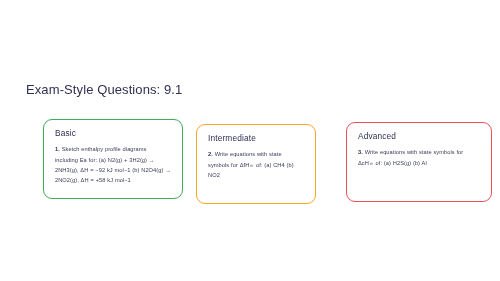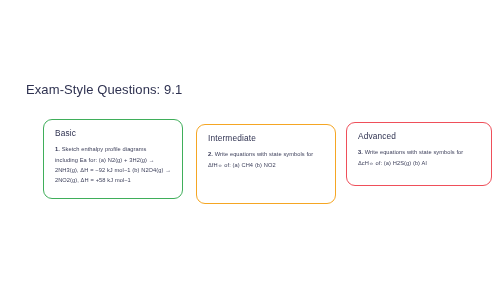--- a/index.html
+++ b/index.html
@@ -53,28 +53,28 @@
 
   .card-1 {
     left: 27px;
     top: 119px;
     width: 140px;
     height: 80px;
   }
   .card-2 {
     left: 180px;
     top: 124px;
-    width: 140px;
+    width: 120px;
     height: 80px;
   }
   .card-3 {
     left: 330px;
     top: 122px;
     width: 146px;
-    height: 64px;
+    height: 80px;
   }
 
   .card-title {
     font-size: 8.3px;
     font-weight: 400;
     color: #2e3150;
     letter-spacing: 0.15px;
     margin: 0 0 6px 0;
     line-height: 1.1;
   }

